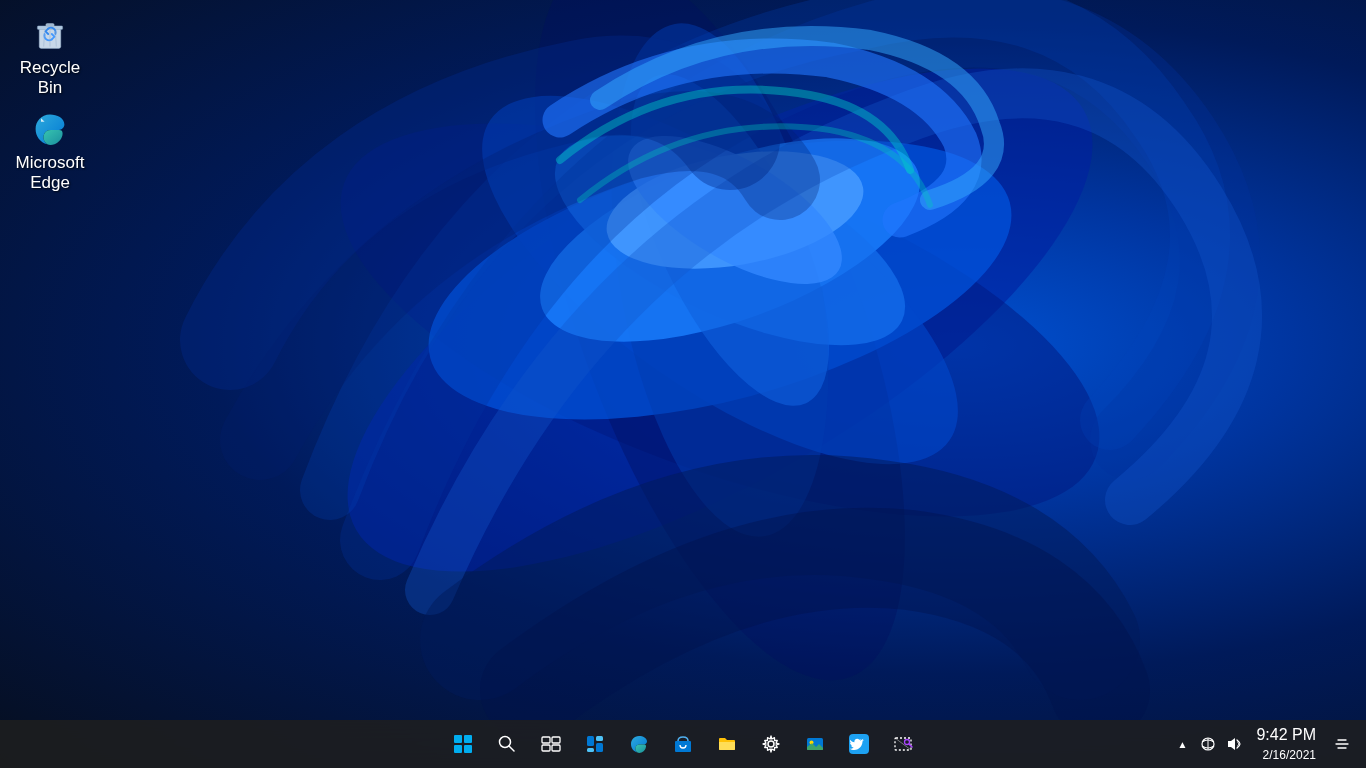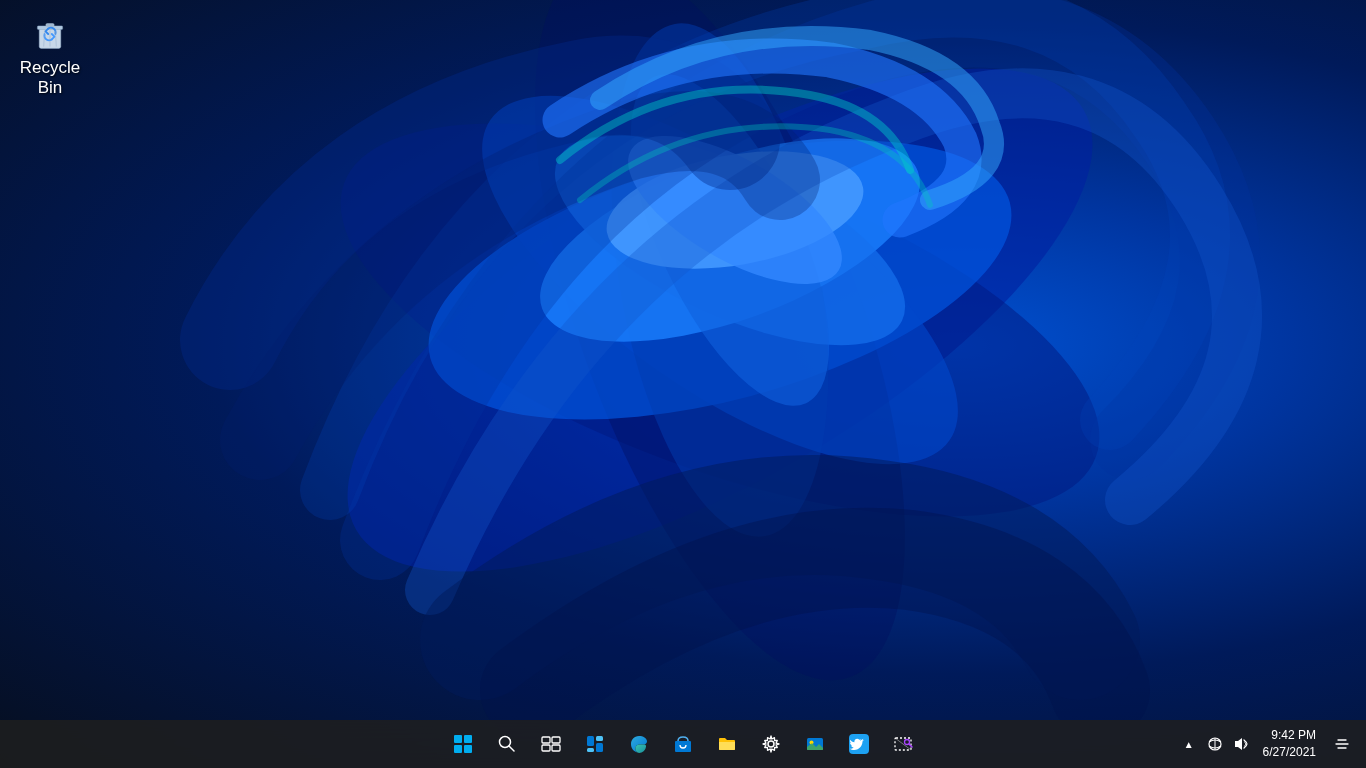--- a/index.html
+++ b/index.html
@@ -223,20 +223,44 @@
         <path d="M18 14 L15 17 L18 20" stroke="#3388ee" stroke-width="2" fill="none" stroke-linecap="round" stroke-linejoin="round"></path>
 
         <line x1="14" y1="16" x2="13" y2="34" stroke="#8aa8c8" stroke-width="0.5"></line>
         <line x1="20" y1="16" x2="20" y2="34" stroke="#8aa8c8" stroke-width="0.5"></line>
         <line x1="26" y1="16" x2="27" y2="34" stroke="#8aa8c8" stroke-width="0.5"></line>
       </svg>
     </div>
     <span class="icon-label">Recycle Bin</span>
   </div>
 
+  <div class="desktop-icon" id="edge-icon">
+    <div class="icon-img">
+      <svg class="edge-svg" viewBox="0 0 40 40" xmlns="http://www.w3.org/2000/svg">
+
+        <defs>
+          <linearGradient id="edgeGrad1" x1="0%" y1="0%" x2="100%" y2="100%">
+            <stop offset="0%" stop-color="#2eaadc"></stop>
+            <stop offset="100%" stop-color="#0078d4"></stop>
+          </linearGradient>
+          <linearGradient id="edgeGrad2" x1="0%" y1="0%" x2="100%" y2="100%">
+            <stop offset="0%" stop-color="#37c4b0"></stop>
+            <stop offset="100%" stop-color="#1a8f9f"></stop>
+          </linearGradient>
+        </defs>
+
+        <path d="M20 4 C10 4 4 12 4 20 C4 28 9 35 17 37 C14 35 12 31 13 27 C14 23 17 21 21 21 L30 21 C33 21 36 18 36 15 C36 8 28 4 20 4 Z" fill="url(#edgeGrad1)"></path>
+
+        <path d="M13 27 C12 31 14 35 17 37 C19 38 22 38 25 37 C30 35 34 30 34 25 C34 22 33 21 30 21 L21 21 C17 21 14 23 13 27 Z" fill="url(#edgeGrad2)"></path>
+
+        <path d="M10 8 L14 12 L10 12 Z" fill="white" opacity="0.8"></path>
+      </svg>
+    </div>
+    <span class="icon-label">Microsoft Edge</span>
+  </div>
 
   <div id="taskbar">
 
     <div id="taskbar-center">
 
       <div class="taskbar-btn">
         <svg width="20" height="20" viewBox="0 0 20 20" xmlns="http://www.w3.org/2000/svg">
           <rect x="1" y="1" width="8" height="8" rx="1" fill="#00adef"></rect>
           <rect x="11" y="1" width="8" height="8" rx="1" fill="#00adef"></rect>
           <rect x="1" y="11" width="8" height="8" rx="1" fill="#00adef"></rect>
@@ -348,22 +372,22 @@
 
       <div class="tray-icon">
         <svg width="16" height="16" viewBox="0 0 16 16">
           <path d="M2 5 L2 11 L5 11 L9 14 L9 2 L5 5 Z" fill="white"></path>
           <path d="M11 4 Q14 6.5 14 8 Q14 9.5 11 12" stroke="white" stroke-width="1.2" fill="none" stroke-linecap="round"></path>
           <path d="M11.5 6 Q13 7 13 8 Q13 9 11.5 10" stroke="white" stroke-width="1" fill="none" stroke-linecap="round"></path>
         </svg>
       </div>
 
       <div class="clock-area">
-        <span style="font-size: 12px; color: white; font-weight: 400;">9:42 PM</span>
-        <span style="font-size: 12px; color: white; font-weight: 400;">6/27/2021</span>
+        <span style="font-size: 16px; color: white; font-weight: 400;">9:42 PM</span>
+        <span style="font-size: 12px; color: white; font-weight: 400;">2/16/2021</span>
       </div>
 
       <div class="notification-btn">
         <svg width="16" height="16" viewBox="0 0 16 16">
           <path d="M4 12 L12 12" stroke="white" stroke-width="1.3" stroke-linecap="round"></path>
           <path d="M2 8 L14 8" stroke="white" stroke-width="1.3" stroke-linecap="round"></path>
           <path d="M4 4 L12 4" stroke="white" stroke-width="1.3" stroke-linecap="round"></path>
         </svg>
       </div>
     </div>

